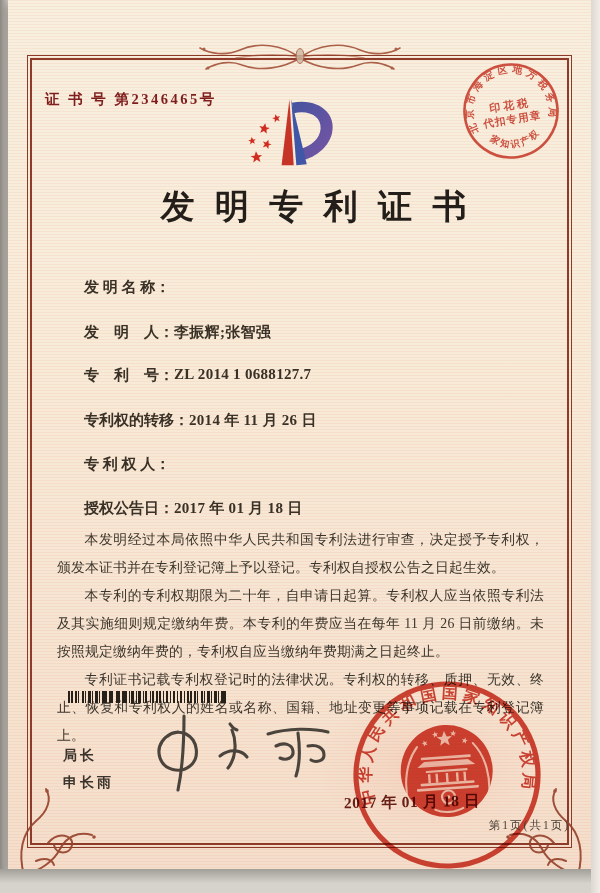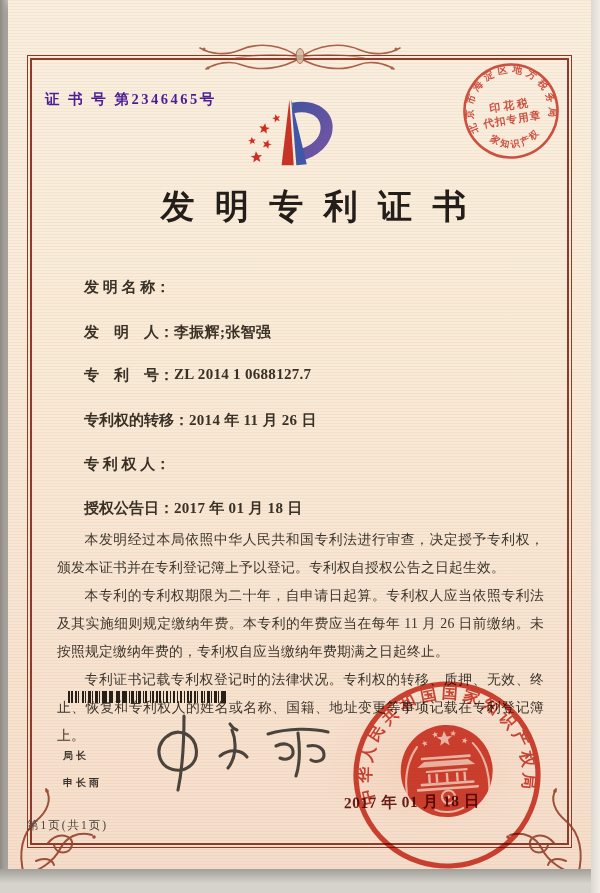--- a/index.html
+++ b/index.html
@@ -17,38 +17,38 @@
          box-shadow:0 4px 9px rgba(40,30,20,.45);}
   .paper .stria{position:absolute;inset:0;
      background:repeating-linear-gradient(180deg,rgba(224,130,100,.10) 0 1px,rgba(255,255,255,0) 1px 3px);}
   .paper .tint{position:absolute;inset:0;
      background:radial-gradient(closest-side at 72% 88%,rgba(235,140,110,.16),rgba(235,140,110,0) 70%);}
   
   .frame{left:27px;top:55px;width:543px;height:791px;border:1.5px solid #8c3a28;}
   .frame::before{content:"";position:absolute;inset:2px;border:2.5px solid #8e3c29;}
   .orn{color:#9c4c34;}
   
-  .certno{left:45px;top:90px;font-size:14.5px;letter-spacing:2.5px;color:#4c1d95;font-weight:600;}
+  .certno{left:45px;top:90px;font-size:14.5px;letter-spacing:2.5px;color:#7f1d1d;font-weight:600;}
   .title{left:27px;top:184px;width:543px;text-align:center;font-size:34px;font-weight:700;
          color:#231e19;letter-spacing:.6em;text-indent:.6em;padding-left:15px;}
   .fields{left:60px;top:270px;width:485px;}
   .frow{position:absolute;left:0;display:flex;font-size:15px;color:#3a3126;font-weight:600;width:485px;margin-left:24px;}
   .flabel{white-space:pre;flex:none;}
   .fvalue{letter-spacing:.3px;}
   .paras{left:57px;top:526px;width:487px;font-size:13.8px;line-height:28px;color:#3c352b;
          text-align:justify;font-weight:500;}
   .paras p{margin:0;text-indent:2em;letter-spacing:.2px;}
   .barcode{left:68px;top:691px;width:158px;height:12px;
      background:repeating-linear-gradient(90deg,#262019 0 1.2px,rgba(0,0,0,0) 1.2px 3.4px),
                 repeating-linear-gradient(90deg,#262019 0 2px,rgba(0,0,0,0) 2px 7px);}
-  .officer{left:63px;top:742px;font-size:10px;color:#3c342c;font-weight:700;letter-spacing:3px;line-height:27px;}
+  .officer{left:63px;top:742px;font-size:14px;color:#3c342c;font-weight:700;letter-spacing:3px;line-height:27px;}
   .seal{mix-blend-mode:multiply;}
   .issue-date{left:344px;top:792px;font-size:15.5px;font-weight:700;color:#6d241a;
       letter-spacing:.5px;mix-blend-mode:multiply;transform:rotate(-1deg);}
-  .footer{left:27px;top:818px;width:543px;text-align:left;font-size:11.5px;color:#4c4136;letter-spacing:2px;}
+  .footer{left:27px;top:818px;width:543px;text-align:right;font-size:11.5px;color:#4c4136;letter-spacing:2px;}
   svg text{font-family:"Liberation Serif","DejaVu Serif",serif;}
 </style>
 </head>
 <body>
 
 <div class="stage">
 
   <div class="abs edge-left"></div>
 
   <div class="abs paper">

